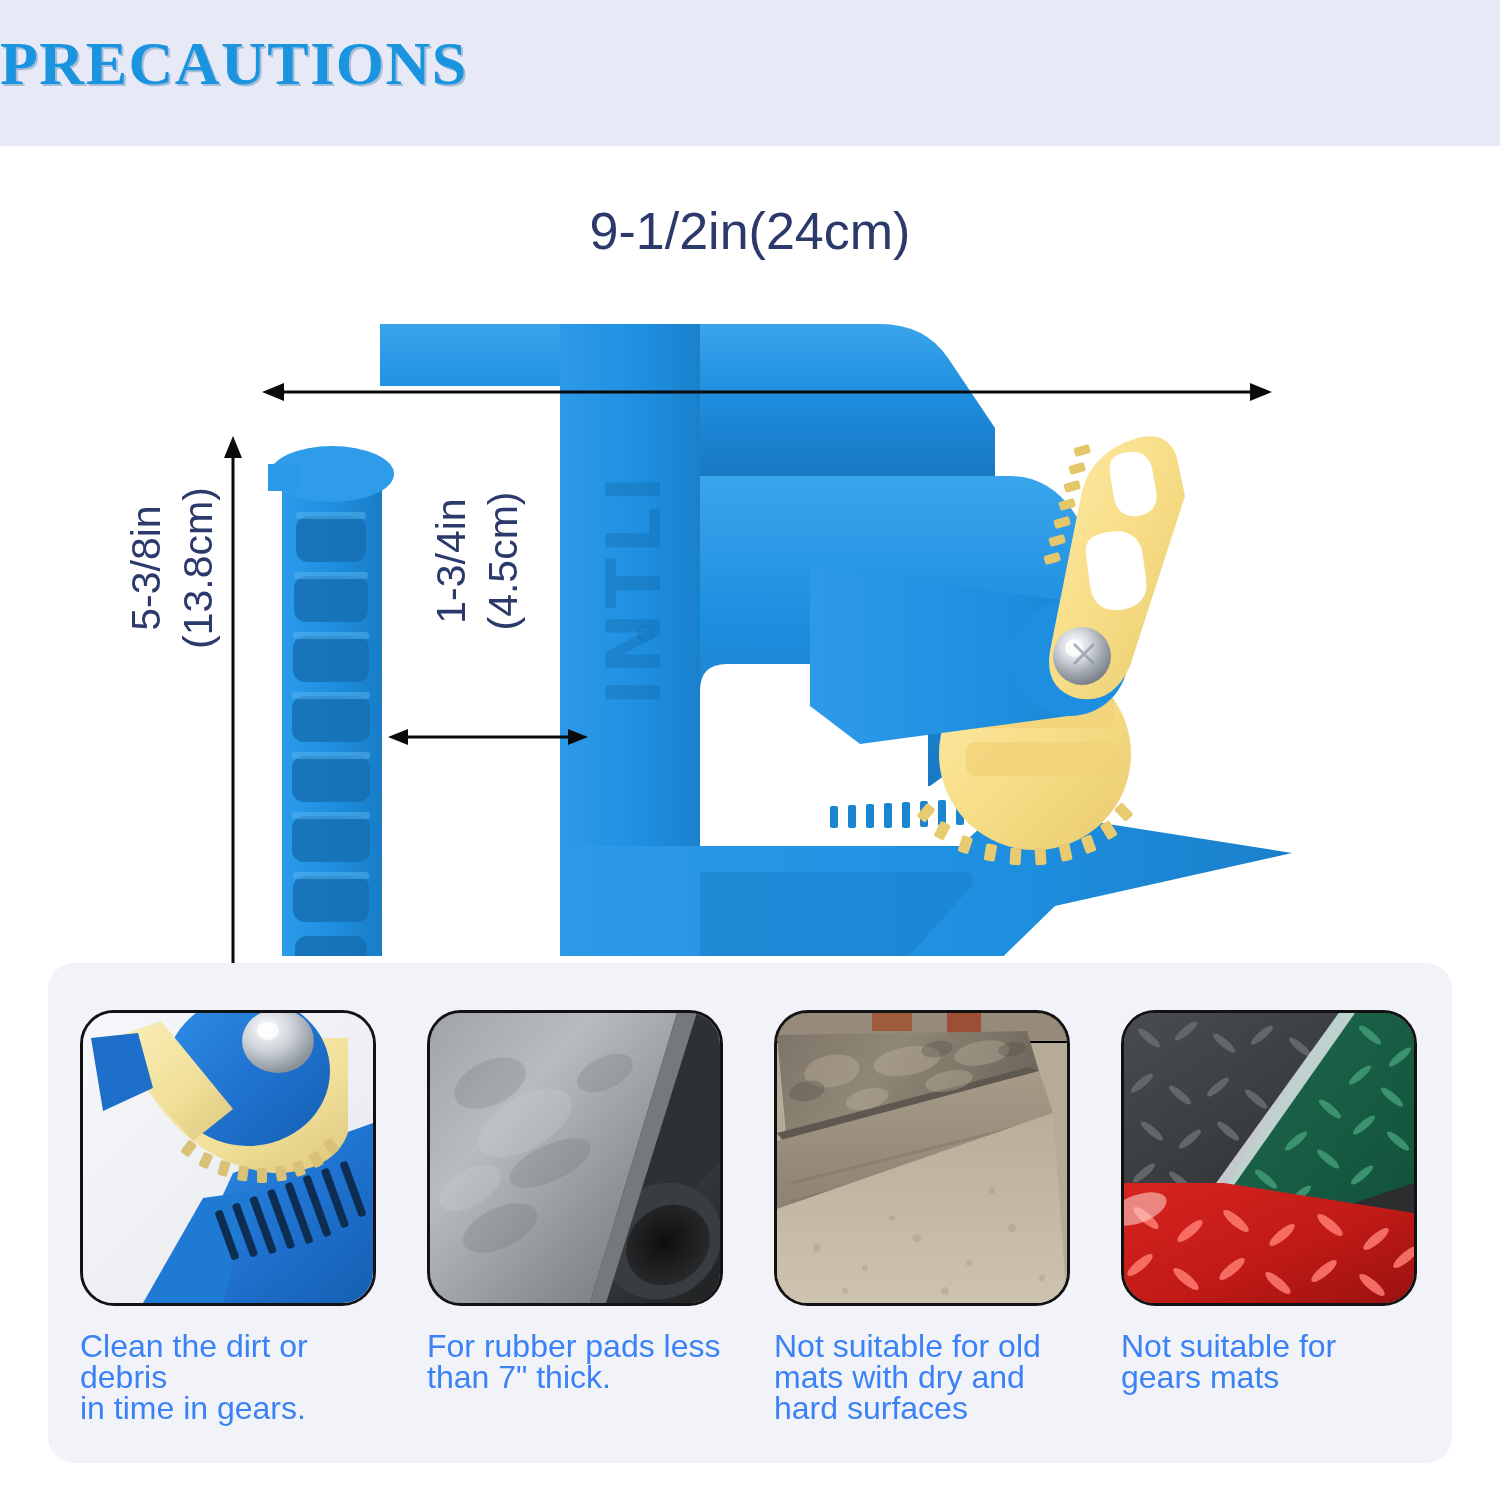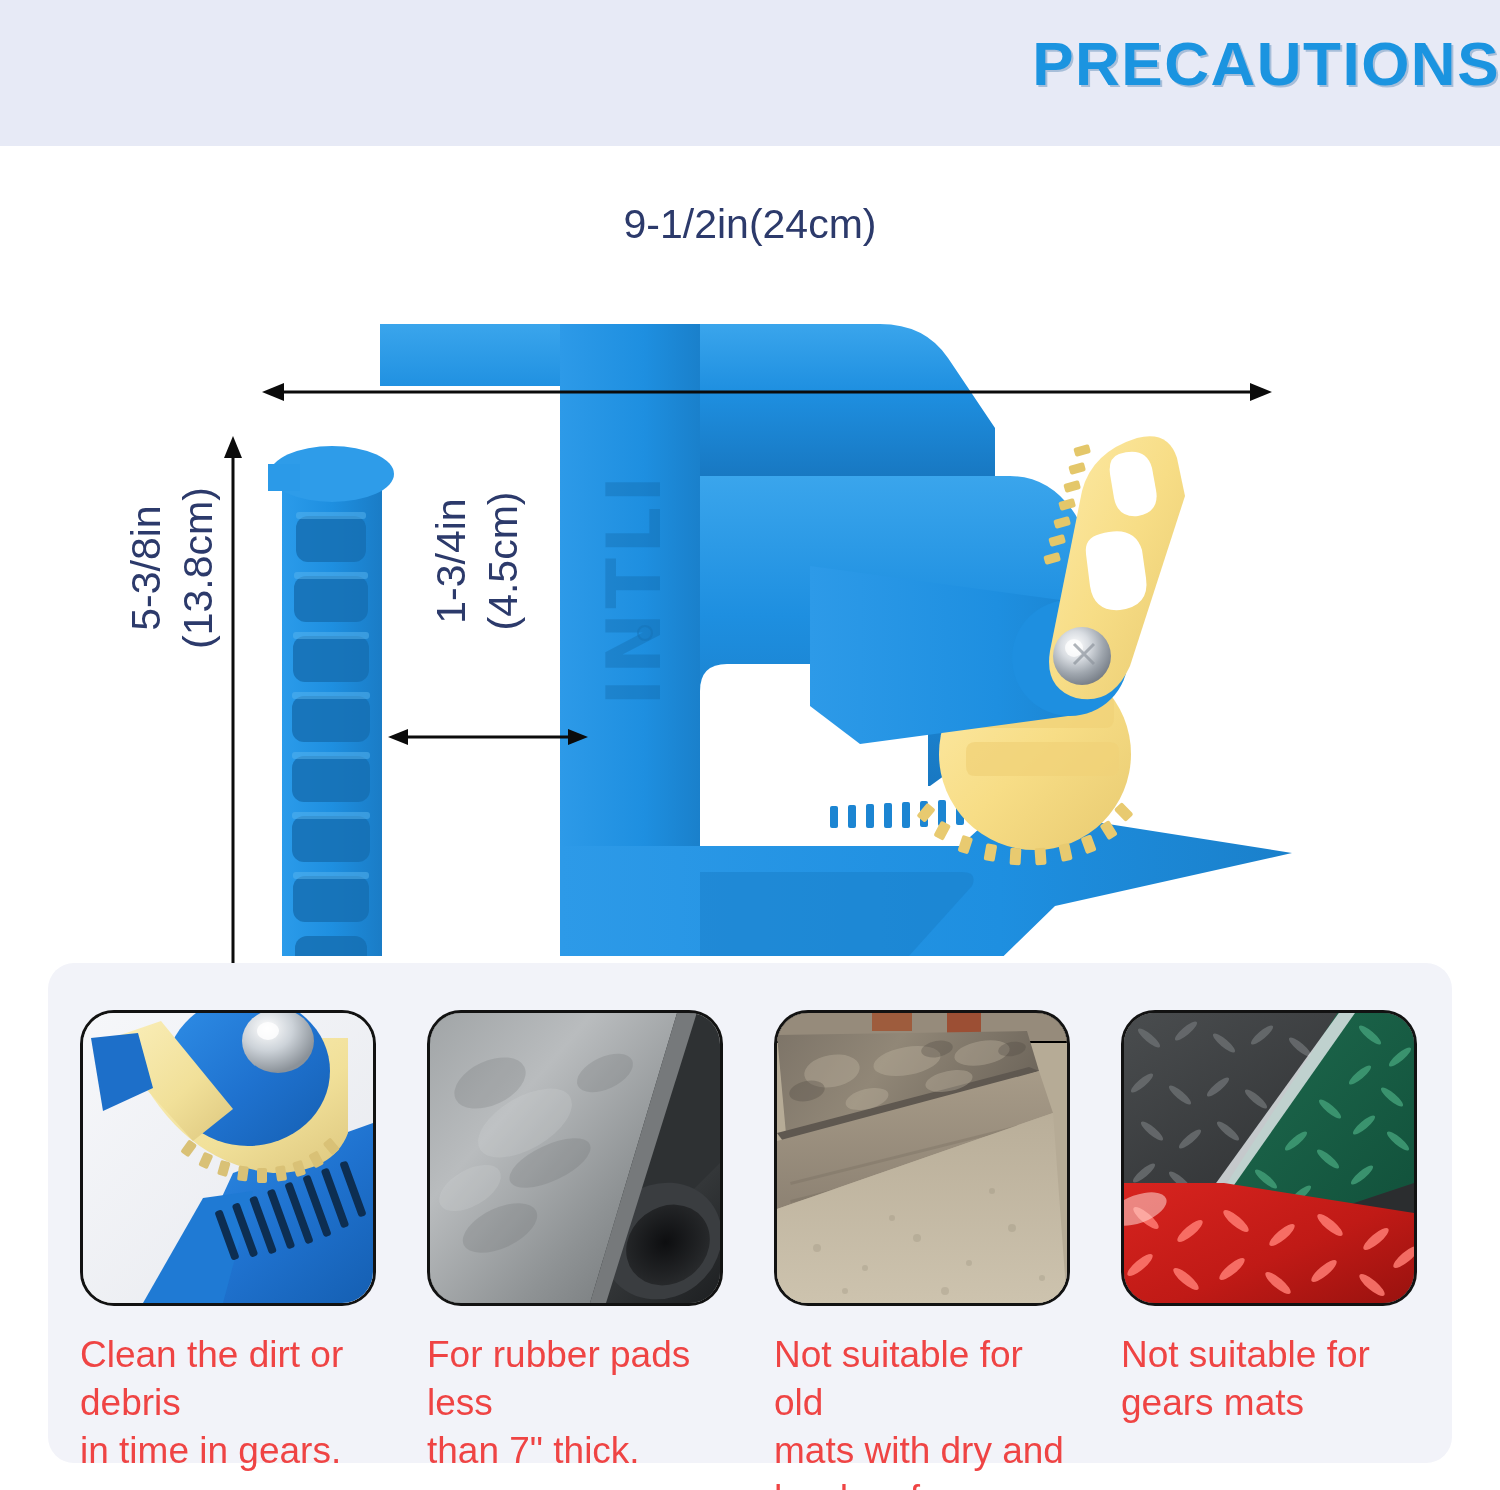--- a/index.html
+++ b/index.html
@@ -21,22 +21,22 @@
     left: 0; top: 0;
     width: 1500px;
     height: 146px;
     background: #e7eaf6;
   }
   #page-title {
     position: absolute;
     left: 0;
     top: 28px;
     width: 1500px;
-    text-align: right;
-    font-family: Liberation Sans, sans-serif;
+    text-align: left;
+    font-family: Liberation Serif, serif;
     font-weight: bold;
     font-size: 62px;
     letter-spacing: 1.5px;
     color: #1b94e0;
     text-shadow: 2px 2px 0 rgba(20,90,150,0.30);
   }
 
   
   #diagram {
     position: absolute;
@@ -49,21 +49,21 @@
   .dim-label {
     position: absolute;
     color: #2c3a6b;
     font-family: "Liberation Sans", sans-serif;
     white-space: pre;
   }
   #dim-top-label {
     left: 540px; top: 55px;
     width: 420px;
     text-align: center;
-    font-size: 41px;
+    font-size: 52px;
   }
   #dim-left-label {
     left: -18px; top: 370px;
     width: 380px;
     text-align: center;
     font-size: 41px;
     line-height: 52px;
     transform: rotate(-90deg);
     transform-origin: center center;
   }
@@ -115,23 +115,23 @@
     width: 290px;
     height: 290px;
     border-radius: 34px;
     border: 3px solid #121212;
     overflow: hidden;
     position: relative;
     background: #cfcfcf;
   }
   .card-caption {
     margin-top: 25px;
-    font-size: 37px;
-    line-height: 48px;
-    color: #ef4444;
+    font-size: 32px;
+    line-height: 31px;
+    color: #3b82f6;
     font-family: "Liberation Sans", sans-serif;
     white-space: pre-line;
   }
   .thumb svg { display: block; }
 </style>
 </head>
 <body>
 
 <div id="header-band"></div>
 <div id="page-title">PRECAUTIONS</div>

